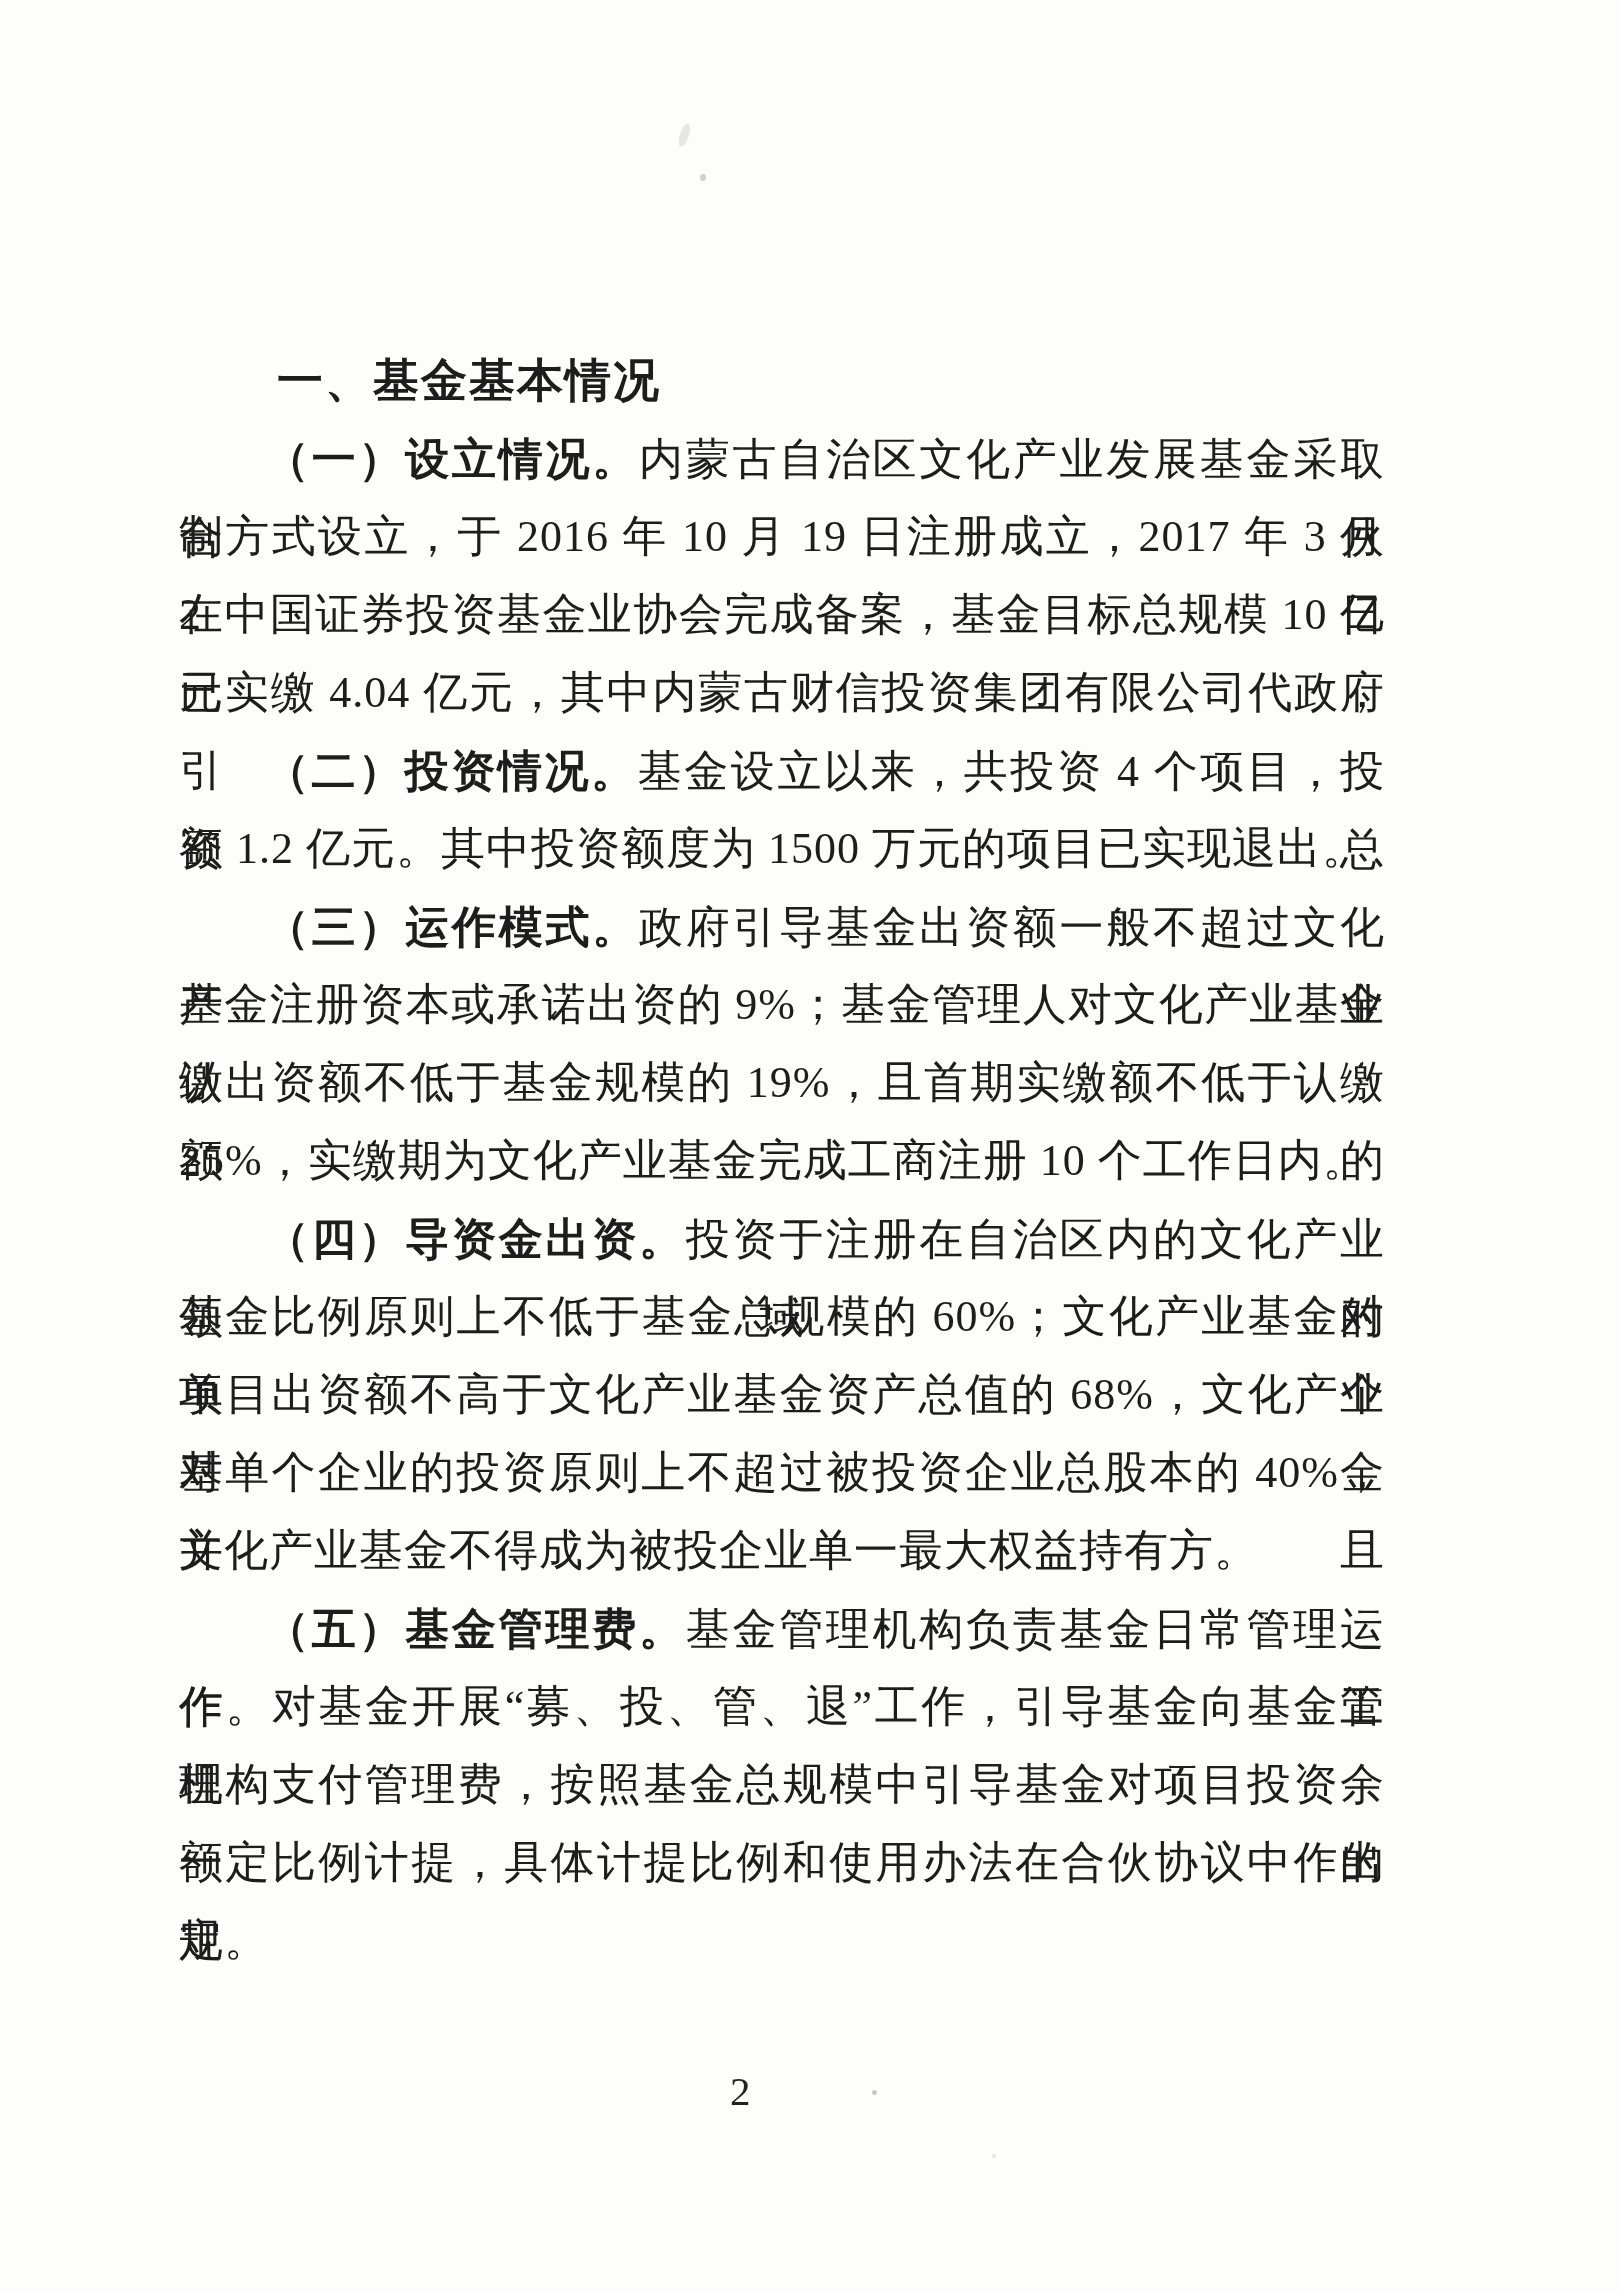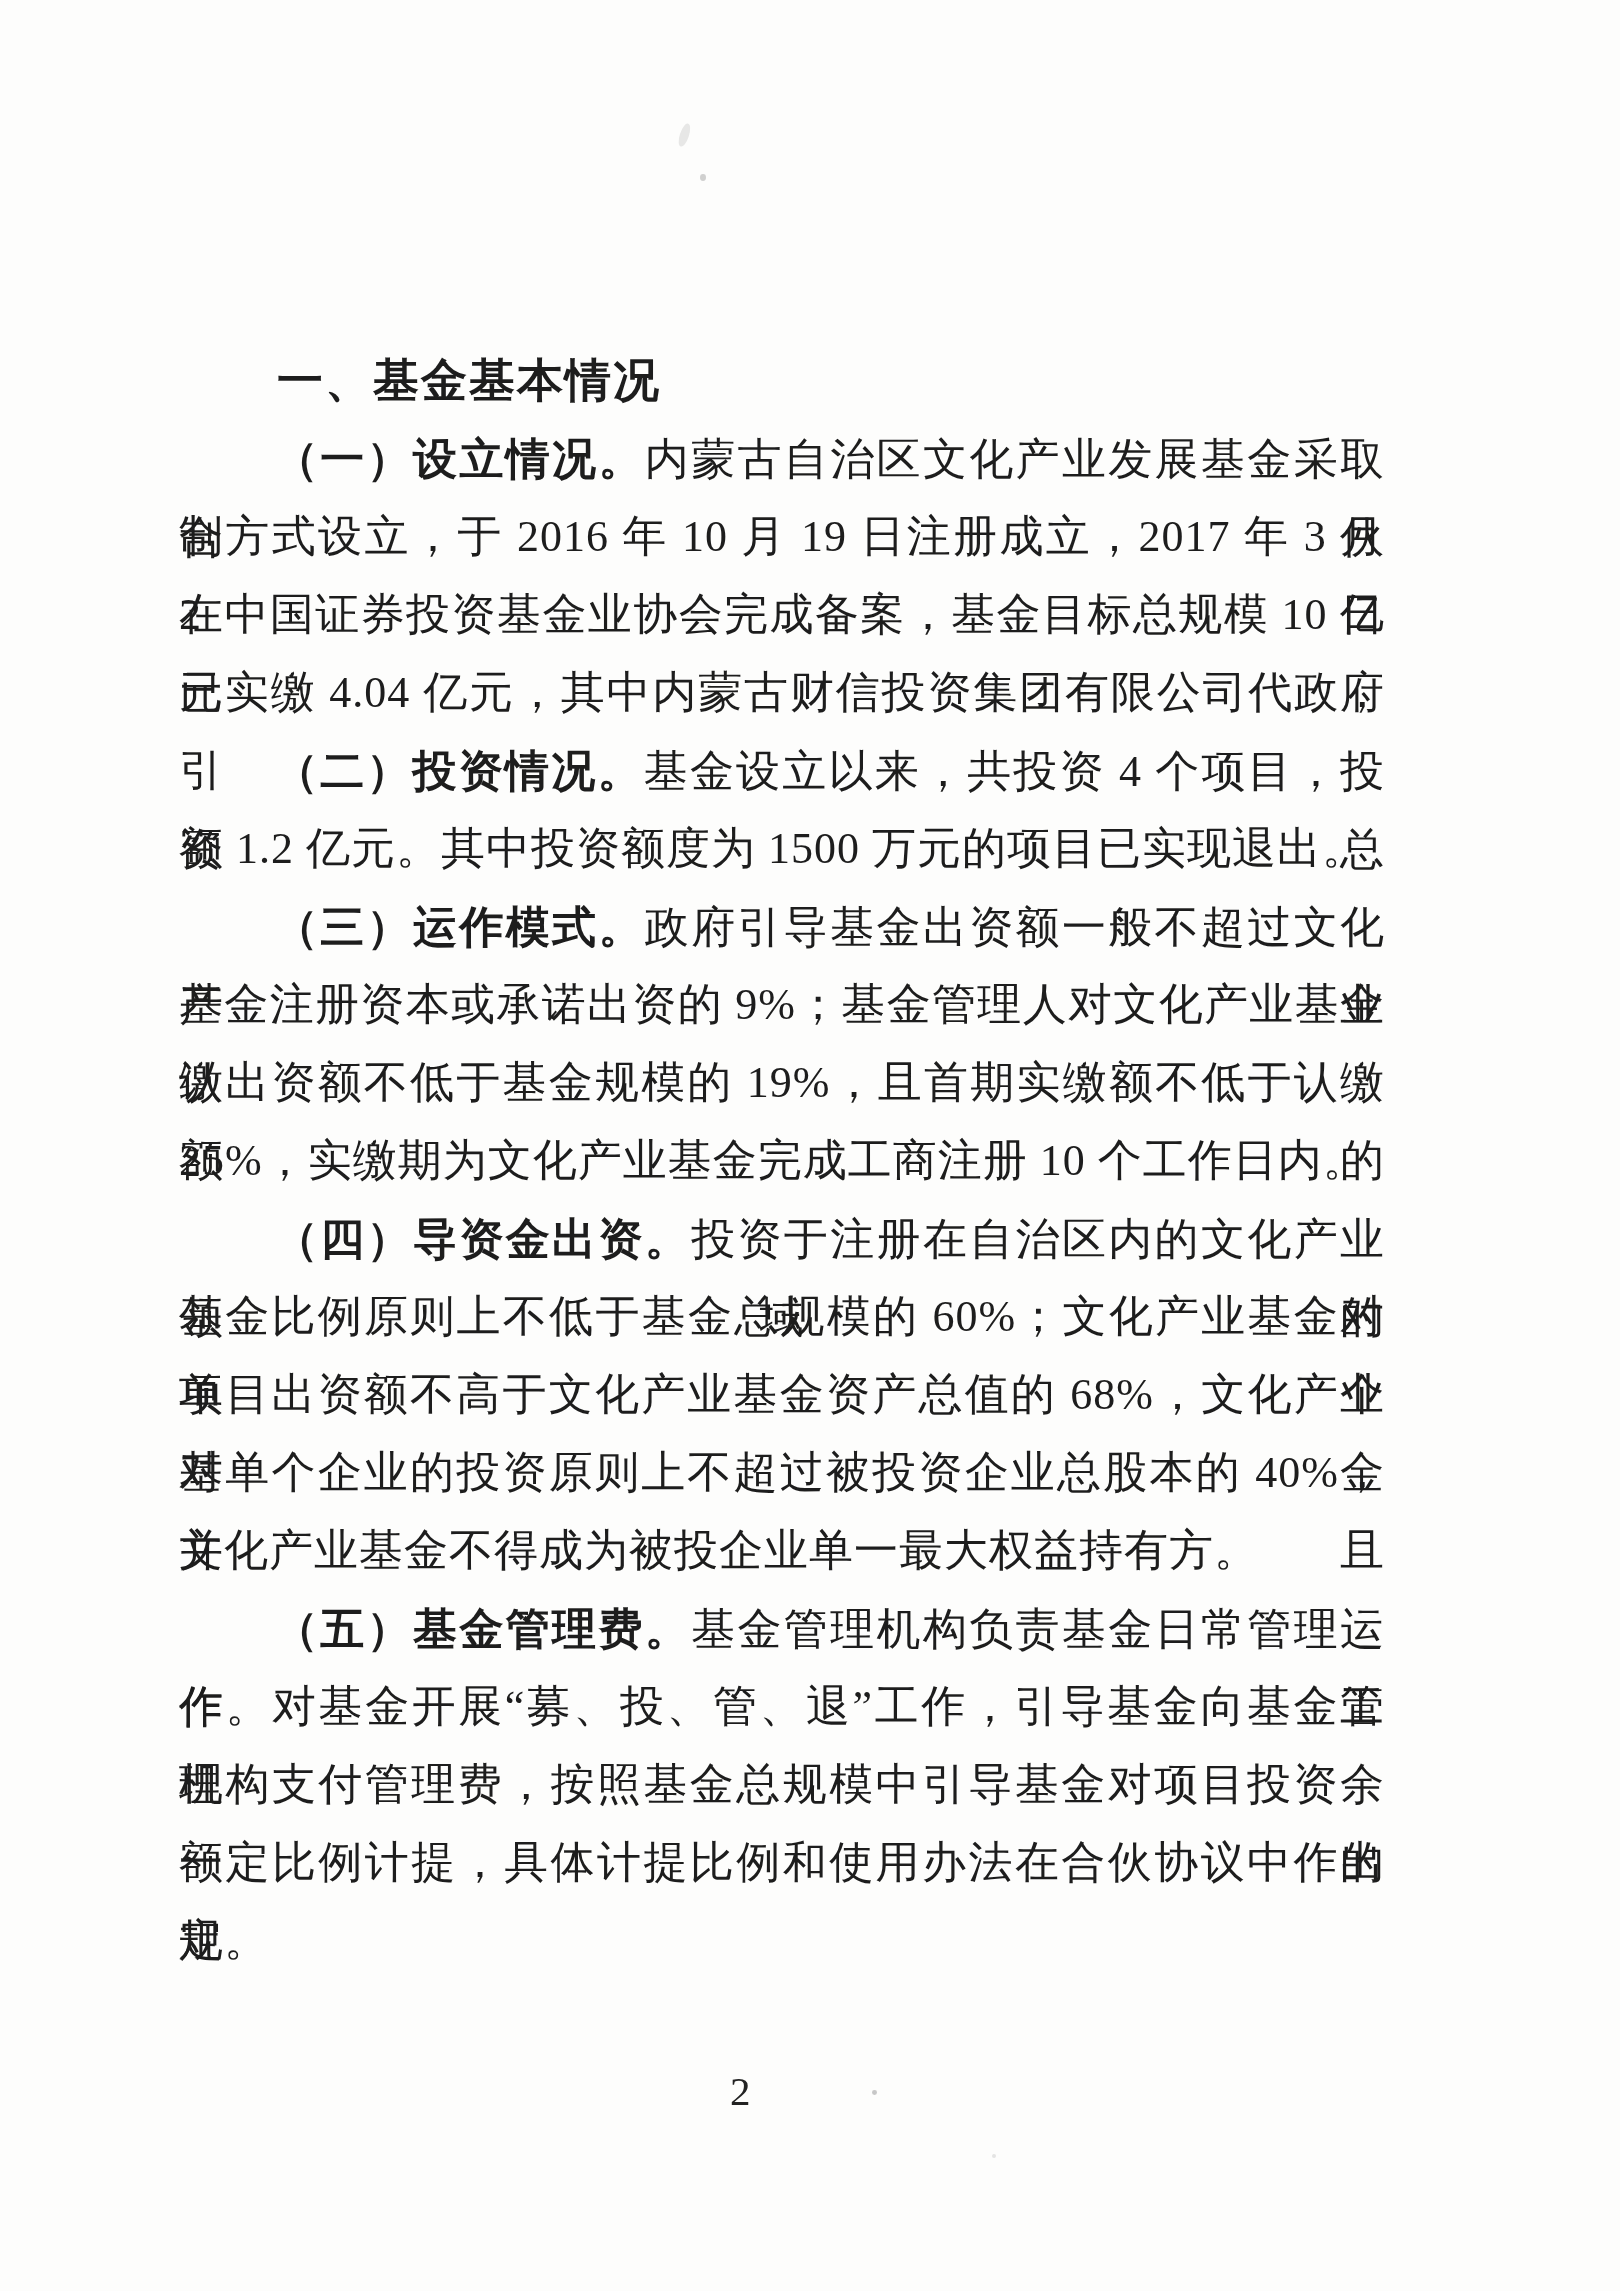--- a/index.html
+++ b/index.html
@@ -42,21 +42,20 @@
     white-space: normal;
     text-align: justify;
     text-align-last: justify;
   }
   .line.indent {
     text-indent: 86px;
   }
   .lead {
     font-weight: 700;
     font-family: "Liberation Sans", "DejaVu Sans", sans-serif;
-    margin-left: 9px;
   }
   .page-number {
     position: absolute;
     top: 2062px;
     left: 730px;
     height: 59px;
     line-height: 59px;
     font-size: 41px;
     color: #222;
   }

